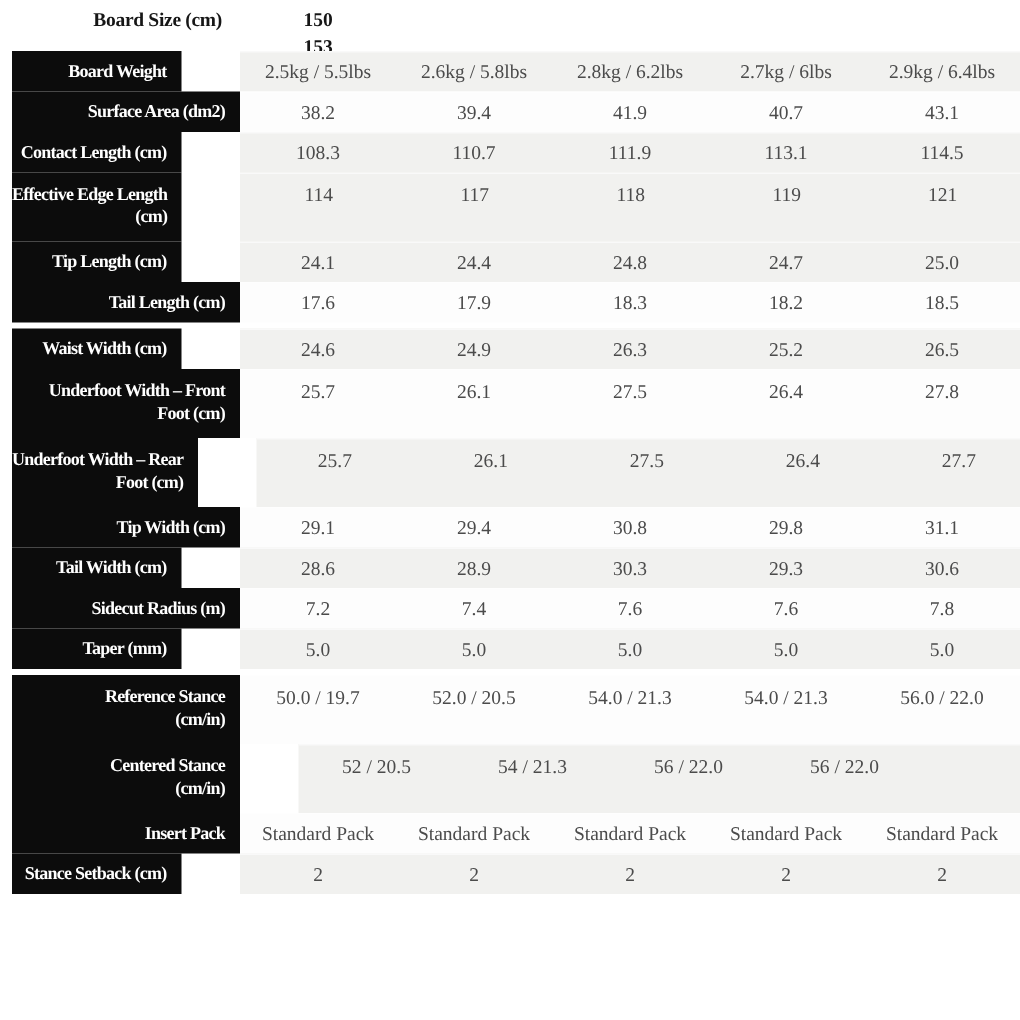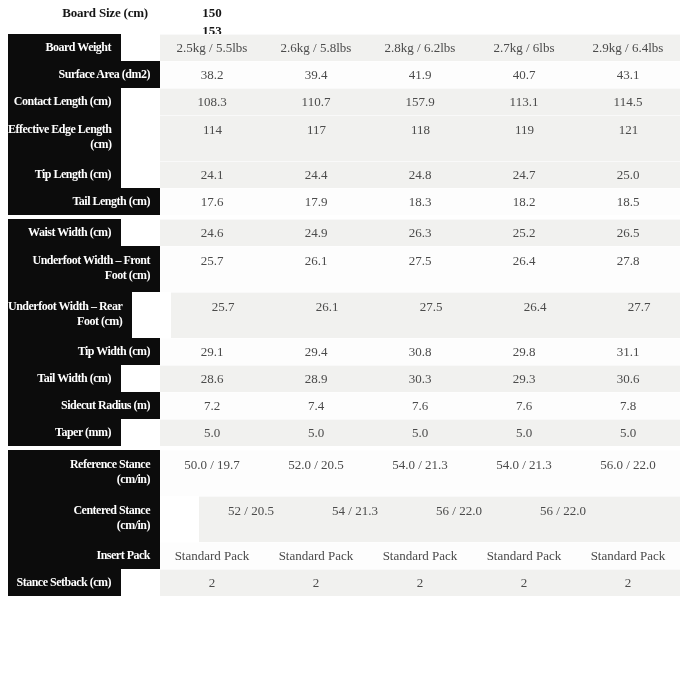--- a/index.html
+++ b/index.html
@@ -90,21 +90,21 @@
               <div class="cell">43.1</div>
             </div>
           </div>
           <div class="row single gray">
             <div class="row-label">
               <div class="lab-line">Contact Length (cm)</div>
             </div>
             <div class="cells">
               <div class="cell">108.3</div>
               <div class="cell">110.7</div>
-              <div class="cell">157.9</div>
+              <div class="cell">111.9</div>
               <div class="cell">113.1</div>
               <div class="cell">114.5</div>
             </div>
           </div>
           <div class="row double gray">
             <div class="row-label">
               <div class="lab-line">Effective Edge Length</div>
               <div class="lab-line">(cm)</div>
             </div>
             <div class="cells">

